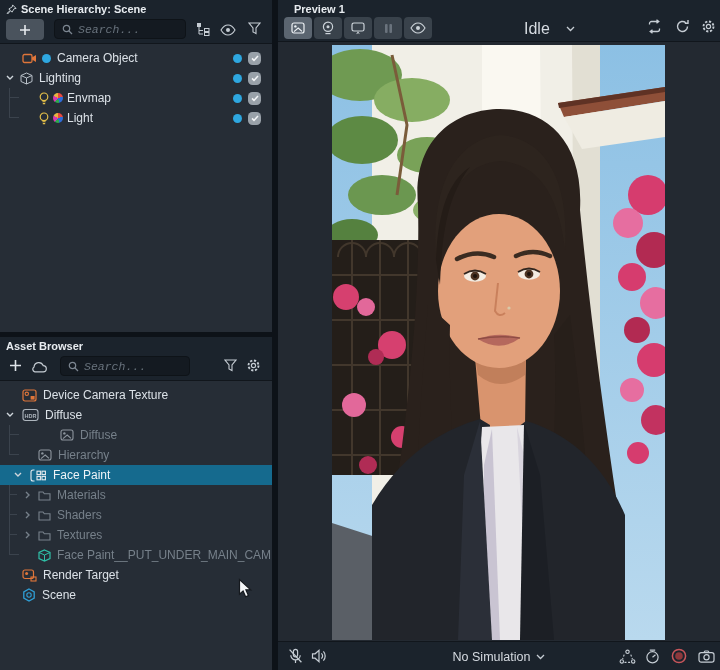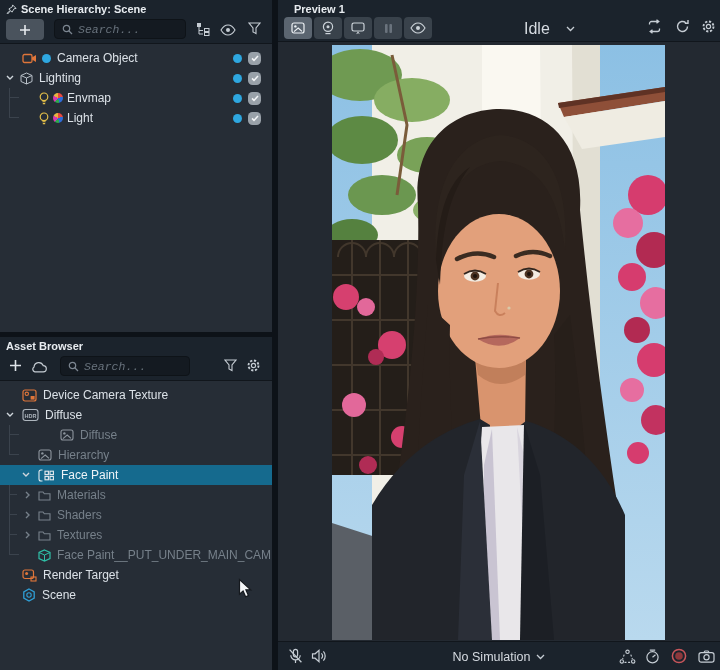--- a/index.html
+++ b/index.html
@@ -279,21 +279,21 @@
         <span class="icn">
           <svg width="14" height="12" viewBox="0 0 14 12">
               <rect x="1" y="1" width="12" height="10" rx="2" fill="none" stroke="#8d959e" stroke-width="1.1"></rect>
               <circle cx="4.4" cy="4.4" r="1.2" fill="#8d959e"></circle>
               <path d="M3 9.6L7.2 6l3.8 3.4" fill="none" stroke="#8d959e" stroke-width="1.1"></path>
             </svg>
         </span>
         <span class="lbl">Hierarchy</span>
       </div>
 
-      <div class="trow sel" style="padding-left:20px">
+      <div class="trow sel" style="padding-left:12px">
         <span class="chev">
             <svg width="8" height="6" viewBox="0 0 8 6">
               <path d="M1 1l3 3 3-3" fill="none" stroke="currentColor" stroke-width="1.4"></path>
             </svg>
           </span>
         <span class="icn" style="margin-left:6px">
           <svg width="17" height="13" viewBox="0 0 17 13">
               <path d="M4.5 1H3A2 2 0 001 3v7a2 2 0 002 2h1.5" fill="none" stroke="#e6ebef" stroke-width="1.1"></path>
               <rect x="7" y="2.2" width="3.4" height="3.4" fill="none" stroke="#e6ebef" stroke-width="1.1"></rect>
               <rect x="12" y="2.2" width="3.4" height="3.4" fill="none" stroke="#e6ebef" stroke-width="1.1"></rect>

